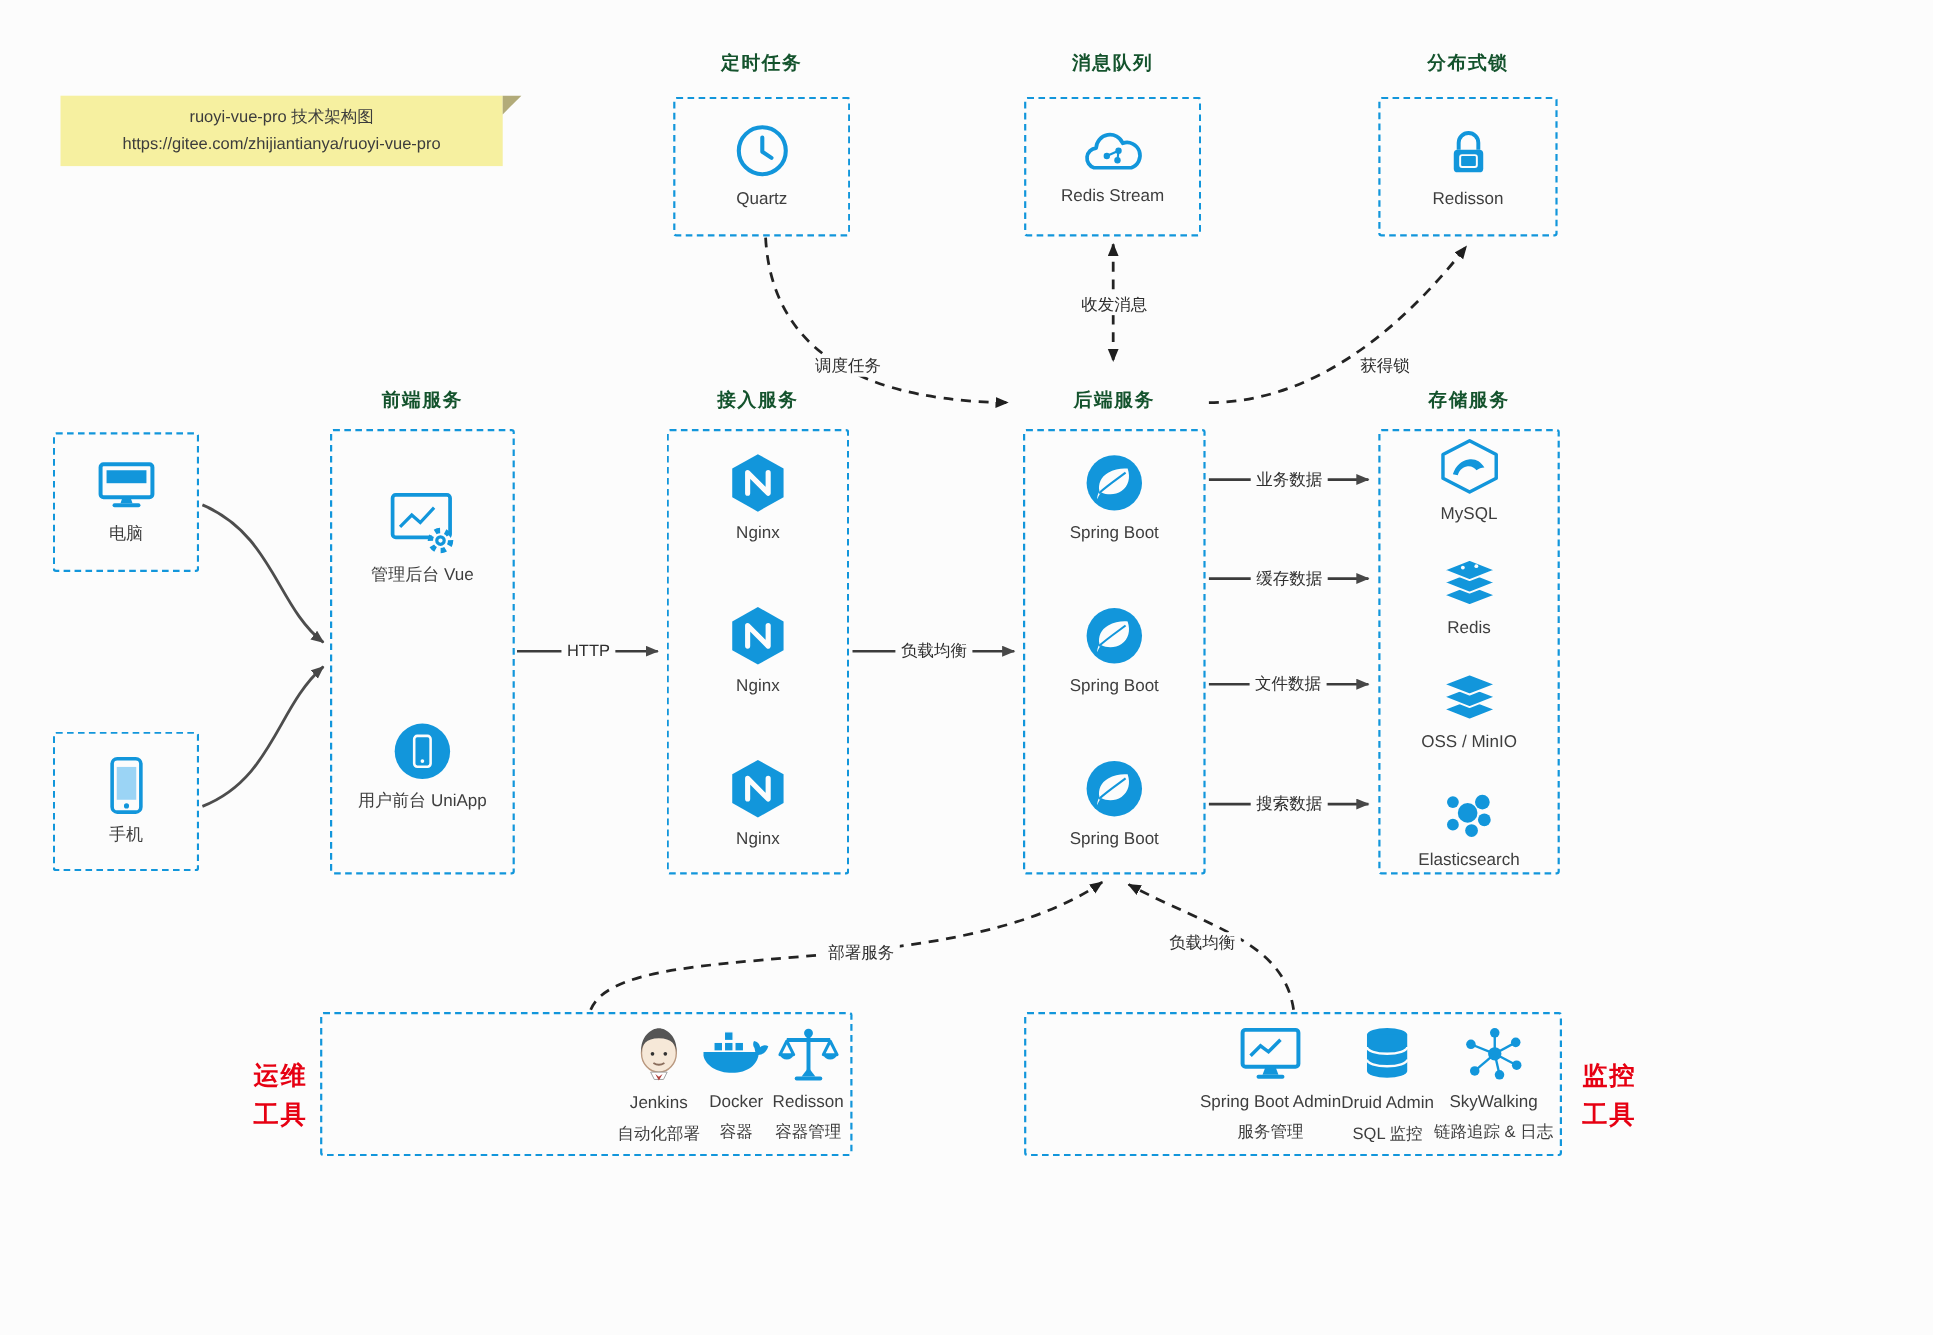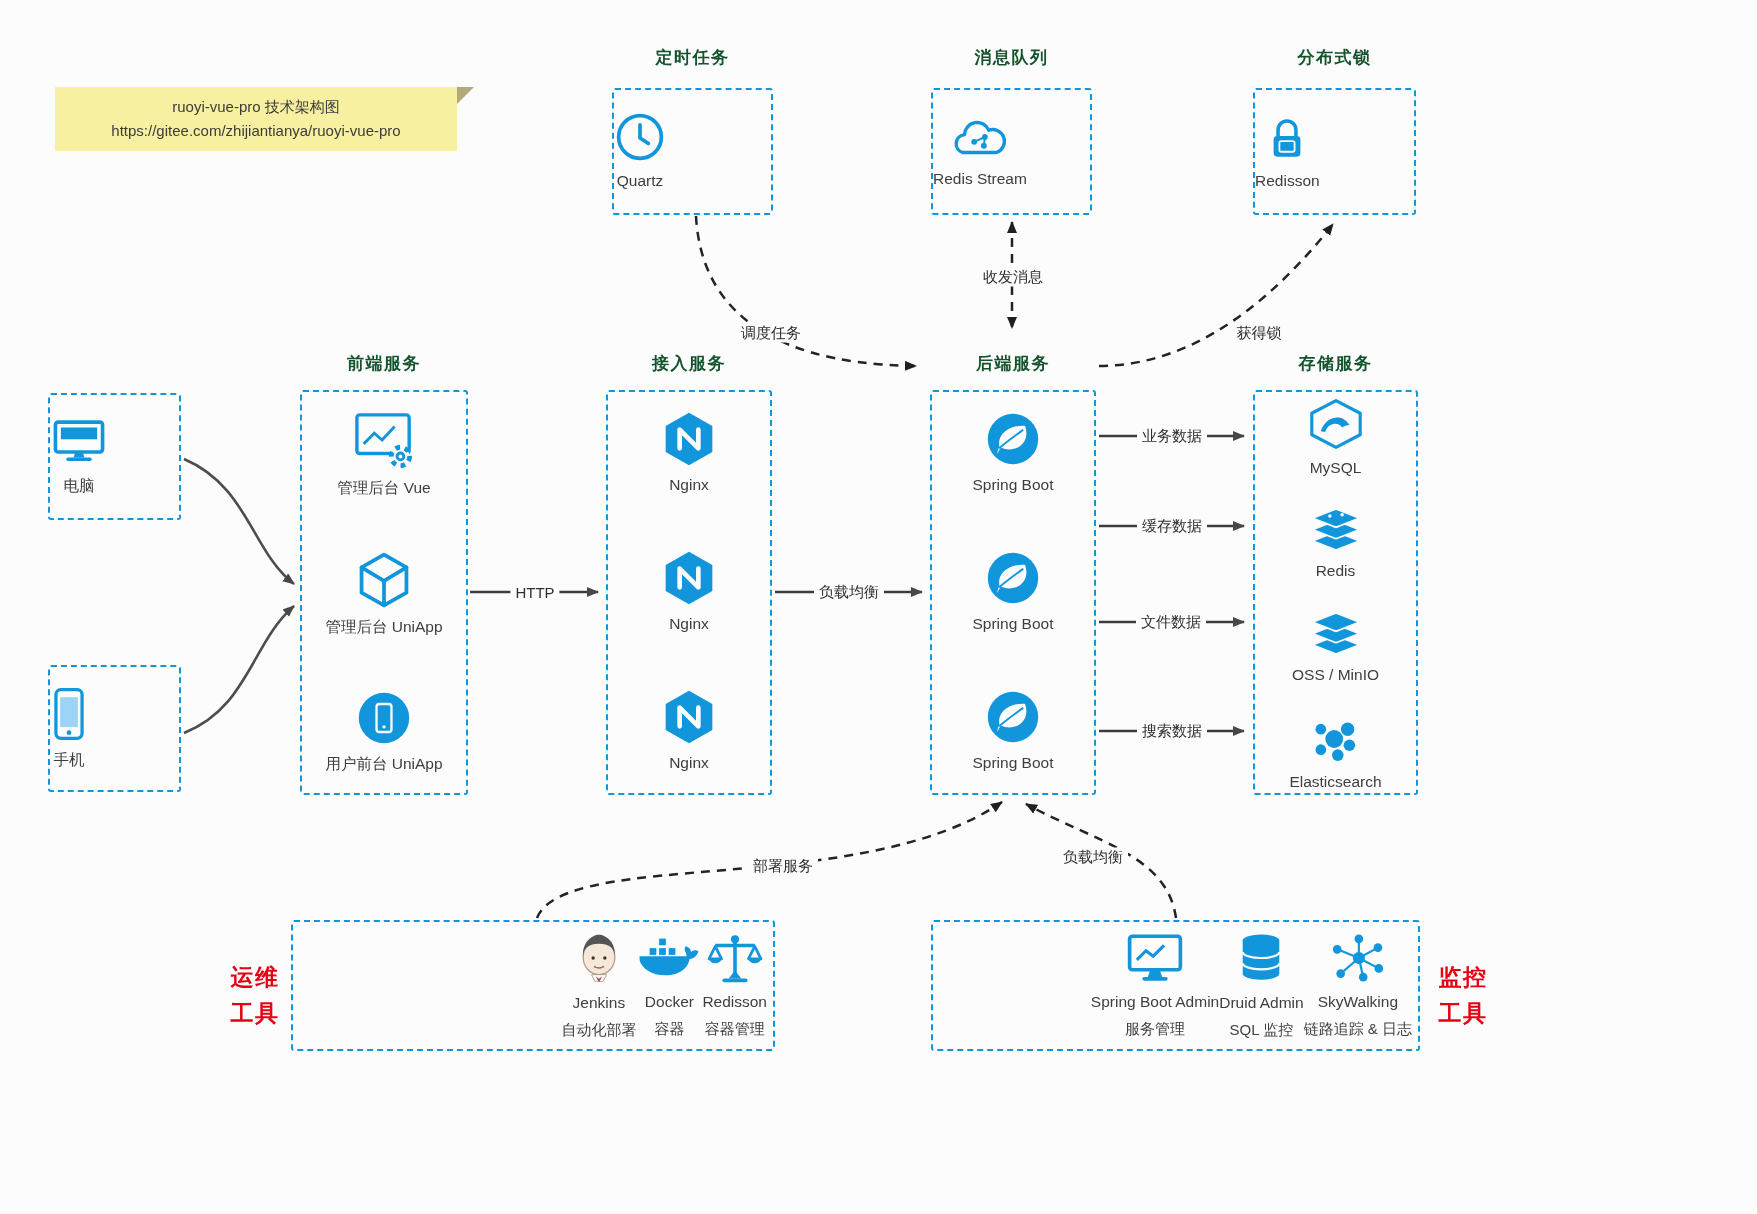--- a/index.html
+++ b/index.html
@@ -3,21 +3,21 @@
 <meta charset="utf-8">
 <style>
   * { margin:0; padding:0; box-sizing:border-box; }
   html,body { background:#f1f1f1; }
   body { font-family:"Liberation Sans","DejaVu Sans",sans-serif; }
   .canvas { position:relative; width:1757px; height:1214px; background:#fcfcfc; overflow:hidden; }
 
   .dashed-box { position:absolute; border:2px dashed #1296db; border-radius:3px; background:transparent; }
   .col { display:flex; flex-direction:column; justify-content:space-around; align-items:center; padding:6px 0;gap:28px; }
   .row { display:flex; flex-direction:row; justify-content:flex-end; align-items:center; padding:0 6px; }
-  .single { display:flex; align-items:center; }
+  .single { display:flex; align-items:center; justify-content:center; }
 
   .red-title { position:absolute; color:#14532d; font-weight:bold; font-size:17px; text-align:center; letter-spacing:1.5px; }
   .corner-title { position:absolute; color:#e60012; font-weight:bold; font-size:23px; text-align:center; line-height:1.55; letter-spacing:1.5px; }
 
   .node { display:flex; flex-direction:column; align-items:center; gap:7px; }
   .node-label { font-size:15.5px; color:#3e3e3e; white-space:nowrap; text-align:center; line-height:1.45; }
   .node-sub { font-size:15px; color:#3e3e3e; white-space:nowrap; text-align:center; }
   .icon { display:flex; align-items:center; justify-content:center; }
 
   .edge-label { position:absolute; transform:translate(-50%,-50%); font-size:15px; color:#2e2e2e; background:#fcfcfc; padding:0 5px; white-space:nowrap; z-index:5; }
@@ -152,29 +152,20 @@
     <div class="node">
       <span class="icon">
         <svg width="62" height="60" viewBox="0 0 64 62">
           <rect x="4" y="5" width="54" height="40" rx="3" fill="none" stroke="#1296db" stroke-width="3.5"></rect>
           <path d="M11 35 l11-11 8 7 13-14" fill="none" stroke="#1296db" stroke-width="3"></path>
           <circle cx="49" cy="48" r="9.5" fill="#fcfcfc" stroke="#1296db" stroke-width="5" stroke-dasharray="4.9 4.9"></circle>
           <circle cx="49" cy="48" r="3.5" fill="none" stroke="#1296db" stroke-width="3"></circle>
         </svg>
       </span>
       <span class="node-label">管理后台 Vue</span>
-    </div>
-    <div class="node">
-      <span class="icon">
-        <svg width="58" height="58" viewBox="0 0 62 62">
-          <path d="M31 4 L55 17.5 V44.5 L31 58 L7 44.5 V17.5 Z" fill="none" stroke="#1296db" stroke-width="4" stroke-linejoin="round"></path>
-          <path d="M7 17.5 L31 32 L55 17.5 M31 32 V58" fill="none" stroke="#1296db" stroke-width="4" stroke-linecap="round" stroke-linejoin="round"></path>
-        </svg>
-      </span>
-      <span class="node-label">管理后台 UniApp</span>
     </div>
     <div class="node">
       <span class="icon">
         <svg width="56" height="56" viewBox="0 0 60 60">
           <circle cx="30" cy="30" r="27" fill="#1296db"></circle>
           <rect x="22" y="15" width="16" height="30" rx="3" fill="none" stroke="#fcfcfc" stroke-width="2.5"></rect>
           <circle cx="30" cy="39.5" r="1.8" fill="#fcfcfc"></circle>
         </svg>
       </span>
       <span class="node-label">用户前台 UniApp</span>

